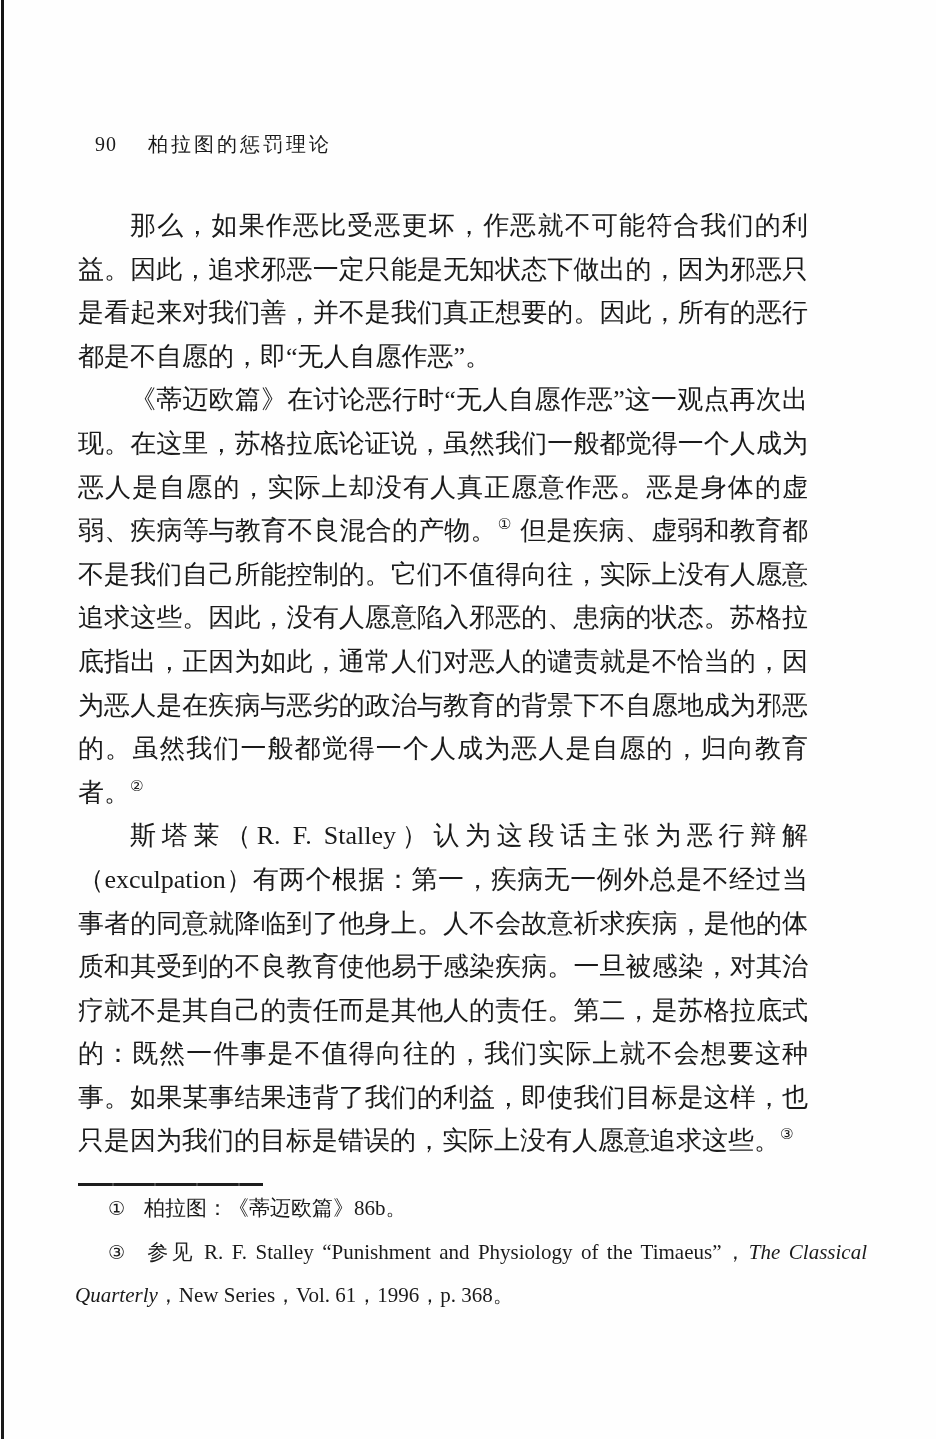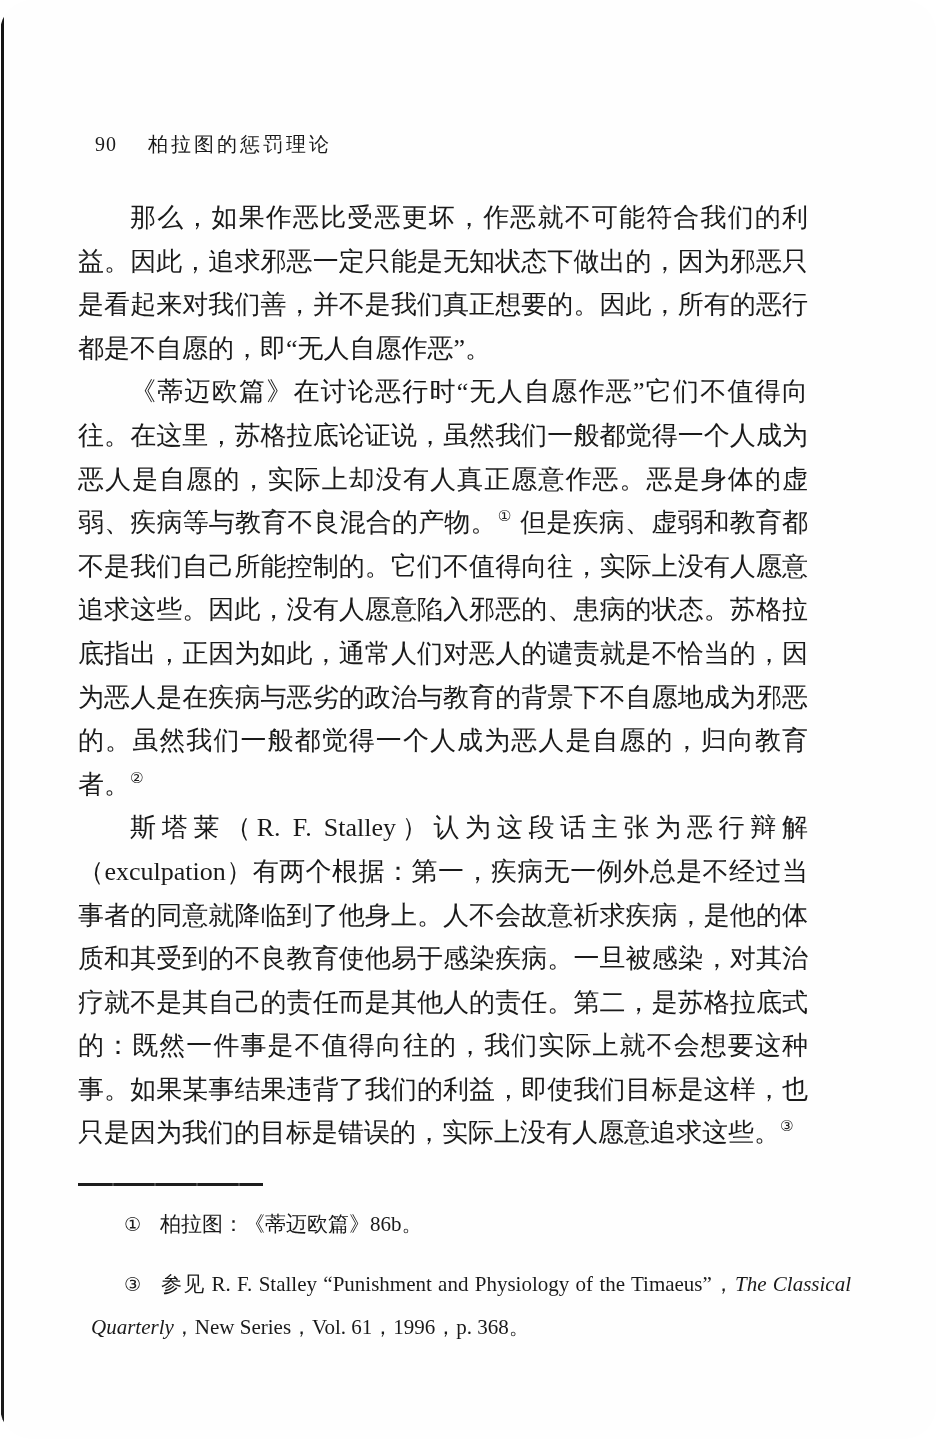--- a/index.html
+++ b/index.html
@@ -8,21 +8,20 @@
     background: #ffffff;
   }
   .page {
     position: relative;
     width: 936px;
     height: 1439px;
     background: #fefefe;
     overflow: hidden;
     font-family: "Liberation Serif", "DejaVu Serif", serif;
     color: #1a1a1a;
-    border-radius: 32px;
   }
   
   .scan-edge {
     position: absolute;
     left: 1px;
     top: 0;
     width: 3px;
     height: 1439px;
     background: linear-gradient(180deg, #141414 0%, #202020 55%, #191919 100%);
   }
@@ -39,21 +38,21 @@
     letter-spacing: 1px;
   }
   .running-header .chapter {
     display: inline-block;
     margin-left: 26px;
     letter-spacing: 3px;
   }
   .body-text {
     position: absolute;
     left: 78px;
-    top: 196px;
+    top: 204px;
     width: 730px;
     font-size: 26px;
     line-height: 43.6px;
     text-align: justify;
     text-justify: inter-ideograph;
   }
   .body-text p {
     margin: 0;
     text-indent: 2em;
   }
@@ -83,21 +82,21 @@
     position: absolute;
     left: 75px;
     top: 1187px;
     width: 792px;
     font-size: 21px;
     line-height: 43.5px;
     text-align: justify;
     text-justify: inter-ideograph;
   }
   .footnotes p {
-    margin: 16px;
+    margin: 0;
     text-indent: 33px;
   }
   .fn-marker {
     font-family: "DejaVu Sans", "Liberation Sans", sans-serif;
     font-size: 19px;
     margin-right: 19px;
   }
   .italic {
     font-style: italic;
   }
@@ -110,21 +109,21 @@
   <div class="scan-edge"></div>
 
   <div class="running-header">
     <span class="pagenum">90</span>
     <span class="chapter">柏拉图的惩罚理论</span>
   </div>
 
   <div class="body-text">
     <p><span>那么，如果作恶比受恶更坏，作恶就不可能符合我们的利益。因此，追求邪恶一定只能是无知状态下做出的，因为邪恶只是看起来对我们善，并不是我们真正想要的。因此，所有的恶行都是不自愿的，即“无人自愿作恶”。</span></p>
 
-    <p><span>《蒂迈欧篇》在讨论恶行时“无人自愿作恶”它们不值得向往。在这里，苏格拉底论证说，虽然我们一般都觉得一个人成为恶人是自愿的，实际上却没有人真正愿意作恶。恶是身体的虚弱、疾病等与教育不良混合的产物。</span><sup class="fnref mid">①</sup><span>但是疾病、虚弱和教育都不是我们自己所能控制的。它们不值得向往，实际上没有人愿意追求这些。因此，没有人愿意陷入邪恶的、患病的状态。苏格拉底指出，正因为如此，通常人们对恶人的谴责就是不恰当的，因为恶人是在疾病与恶劣的政治与教育的背景下不自愿地成为邪恶的。虽然我们一般都觉得一个人成为恶人是自愿的，归向教育者。</span><sup class="fnref">②</sup></p>
+    <p><span>《蒂迈欧篇》在讨论恶行时“无人自愿作恶”这一观点再次出现。在这里，苏格拉底论证说，虽然我们一般都觉得一个人成为恶人是自愿的，实际上却没有人真正愿意作恶。恶是身体的虚弱、疾病等与教育不良混合的产物。</span><sup class="fnref mid">①</sup><span>但是疾病、虚弱和教育都不是我们自己所能控制的。它们不值得向往，实际上没有人愿意追求这些。因此，没有人愿意陷入邪恶的、患病的状态。苏格拉底指出，正因为如此，通常人们对恶人的谴责就是不恰当的，因为恶人是在疾病与恶劣的政治与教育的背景下不自愿地成为邪恶的。虽然我们一般都觉得一个人成为恶人是自愿的，归向教育者。</span><sup class="fnref">②</sup></p>
 
     <p><span>斯塔莱（R. F. Stalley）认为这段话主张为恶行辩解（exculpation）有两个根据：第一，疾病无一例外总是不经过当事者的同意就降临到了他身上。人不会故意祈求疾病，是他的体质和其受到的不良教育使他易于感染疾病。一旦被感染，对其治疗就不是其自己的责任而是其他人的责任。第二，是苏格拉底式的：既然一件事是不值得向往的，我们实际上就不会想要这种事。如果某事结果违背了我们的利益，即使我们目标是这样，也只是因为我们的目标是错误的，实际上没有人愿意追求这些。</span><sup class="fnref">③</sup></p>
   </div>
 
   <div class="fn-divider"></div>
 
   <div class="footnotes">
     <p><span class="fn-marker">①</span><span>柏拉图：《蒂迈欧篇》86b。</span></p>
 
 

